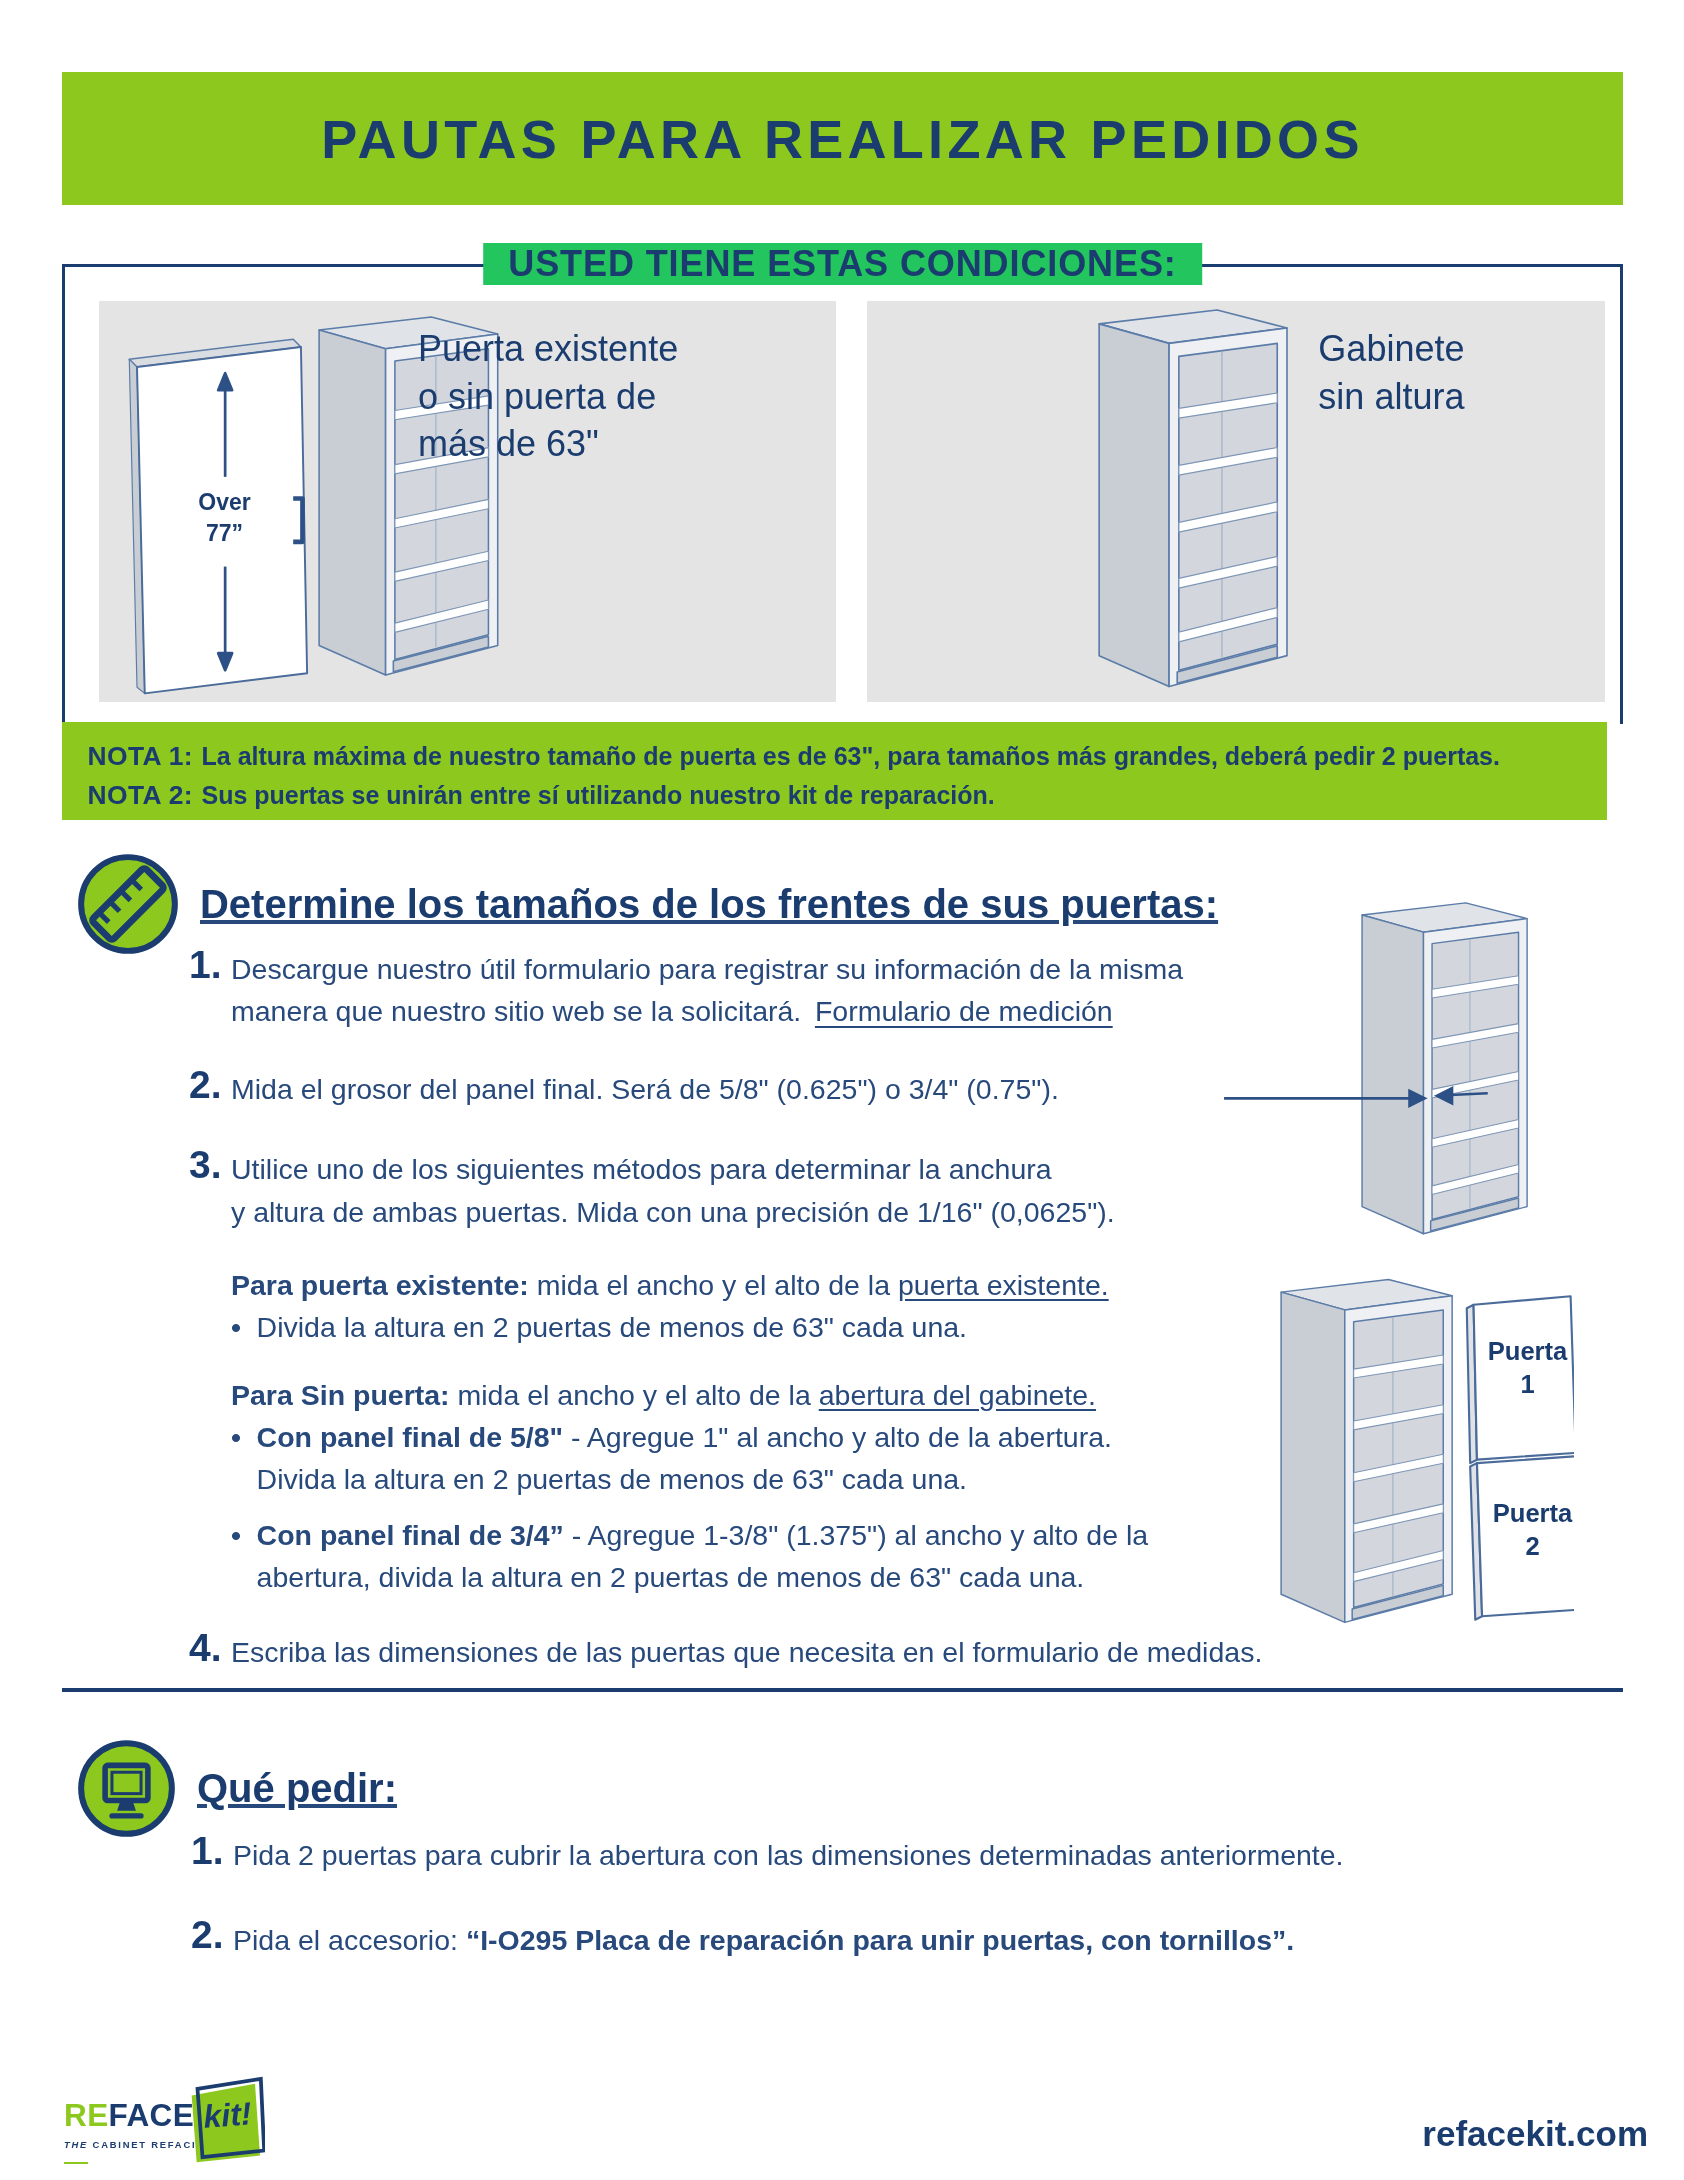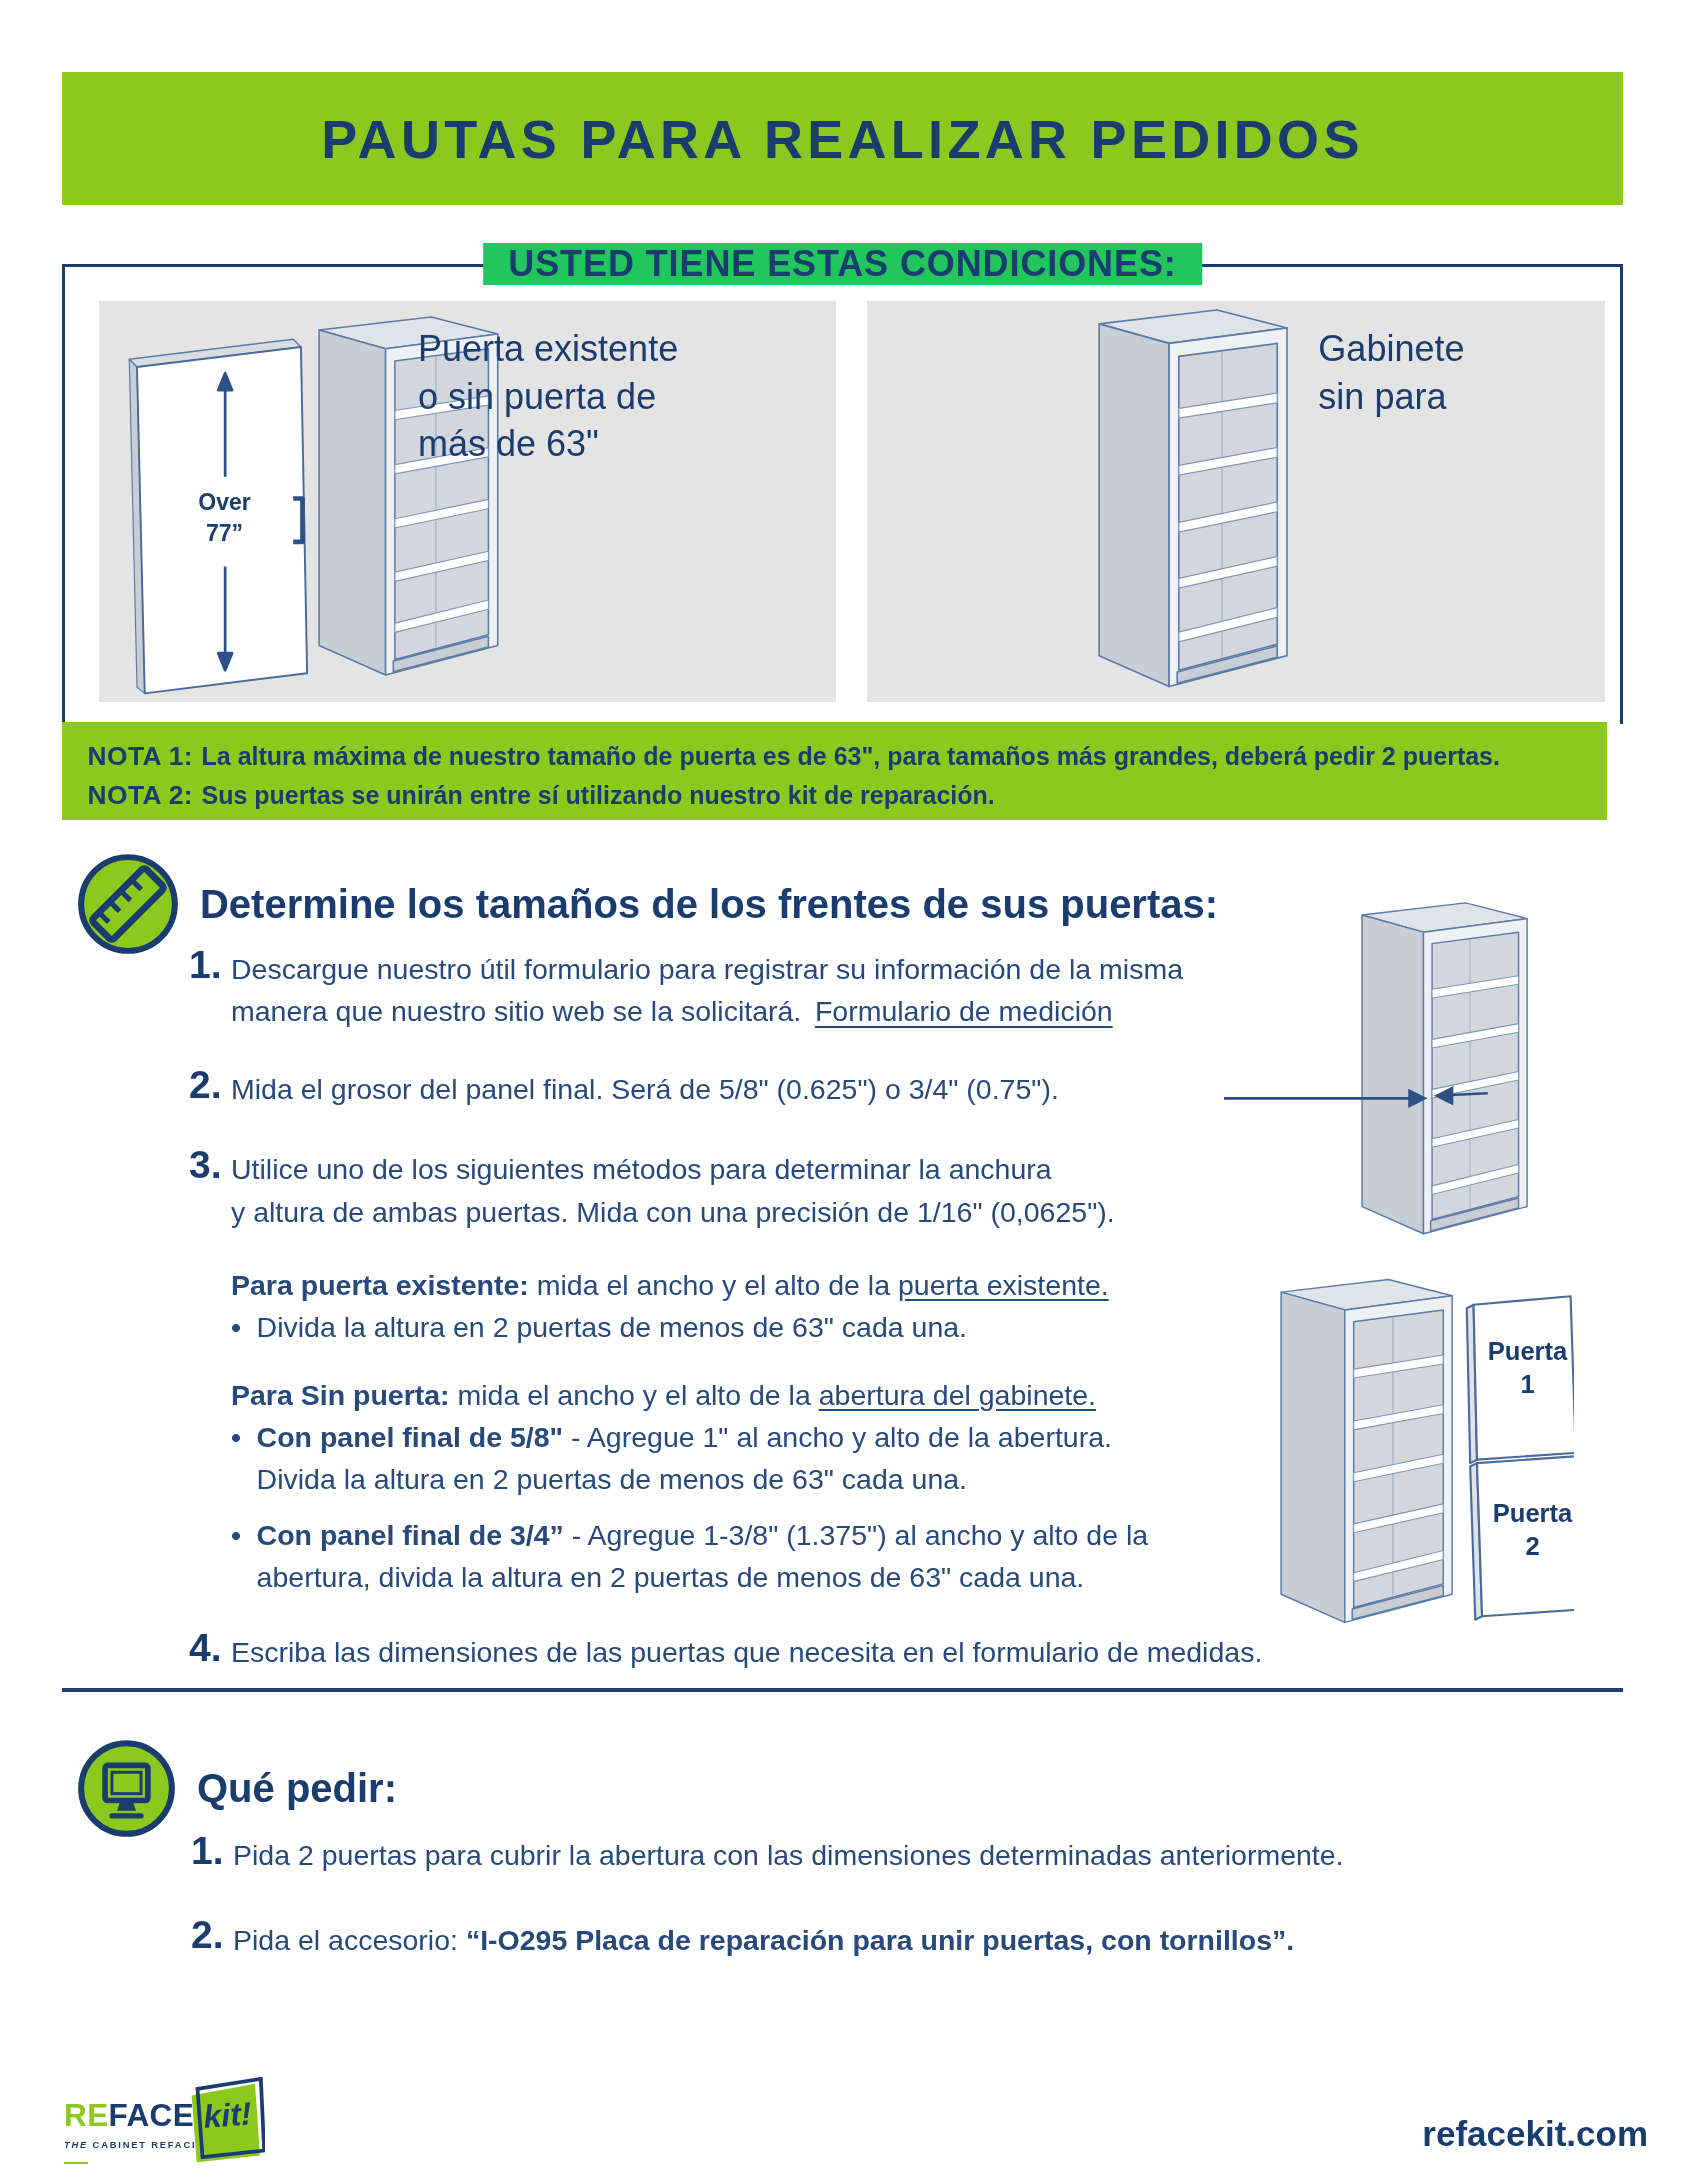--- a/index.html
+++ b/index.html
@@ -31,21 +31,21 @@
   .caption-right{left:451px;top:24px;}
   .illus{position:absolute;}
   .door-label{position:absolute;width:119px;text-align:center;font-size:23px;font-weight:bold;
     color:var(--navy);line-height:1.35;}
   
   .note-bar{position:absolute;left:62px;right:78px;top:722px;height:98px;background:var(--green);
     padding:14.5px 25.6px 0;color:var(--navy);}
   .note-line{font-size:25px;font-weight:bold;line-height:1.5;}
   .note-label{font-size:26.4px;letter-spacing:0.4px;margin-right:8.5px;}
   
-  .section{position:absolute;left:62px;right:62px;}
+  .section{position:absolute;left:62px;right:62px;text-decoration:underline;}
   .measure-section{top:852px;height:836px;}
   .order-section{top:1738px;height:281px;}
   .section-head{display:flex;align-items:center;gap:20.4px;padding-left:13.6px;}
   .section-head h2{margin:0;font-size:40px;font-weight:bold;color:var(--navy);}
   .icon-circle{width:104px;height:104px;flex:none;}
   
   .steps{position:absolute;left:127px;top:92px;width:1082px;}
   .osteps{position:absolute;left:129px;top:92px;width:1363px;}
   .step{display:flex;}
   .num{width:42px;flex:none;font-size:39px;font-weight:bold;color:var(--navy);line-height:1.1;}
@@ -138,21 +138,21 @@
           <div>más de 63"</div>
         </div>
       </div>
 
       <div class="panel">
         <svg class="illus" style="left:175px;top:5.1px;width:273px;height:394px" viewBox="0 0 320 470">
           <use href="#sym-cab" transform="translate(12,0) scale(0.97)"></use>
         </svg>
         <div class="caption caption-right">
           <div>Gabinete</div>
-          <div>sin para</div>
+          <div>sin altura</div>
         </div>
       </div>
 
     </div>
   </div>
 
   <div class="note-bar">
     <div class="note-line">
       <span class="note-label">NOTA 1:</span><span>La altura máxima de nuestro tamaño de puerta es de 63", para tamaños más grandes, deberá pedir 2 puertas.</span>
     </div>

